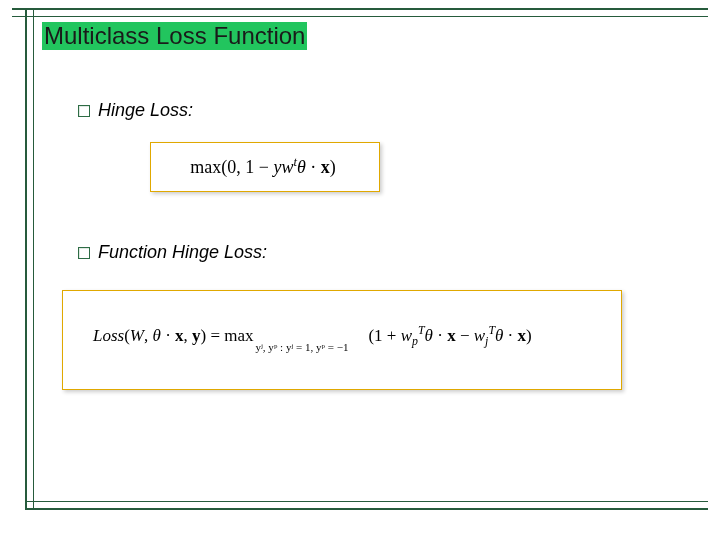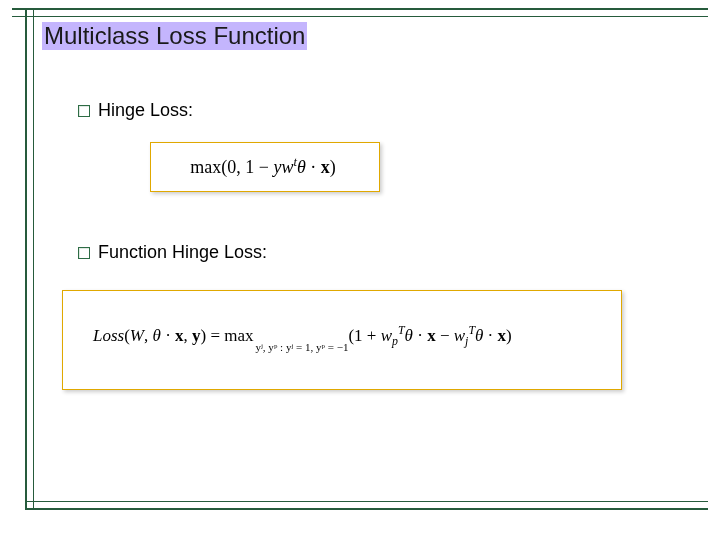--- a/index.html
+++ b/index.html
@@ -47,21 +47,21 @@
     height: 6px;
     border-top: 1px solid #265b3c;
     border-bottom: 2px solid #265b3c;
   }
   .title {
     position: absolute;
     left: 42px;
     top: 22px;
     font-size: 24px;
     color: #1a1a1a;
-    background: #c4b5fd;
+    background: #22c55e;
     padding: 0 2px;
   }
   .bullet-row {
     position: absolute;
     display: flex;
     align-items: center;
     gap: 8px;
   }
   .bullet-row.first { left: 78px; top: 100px; }
   .bullet-row.second { left: 78px; top: 242px; }
@@ -69,20 +69,21 @@
     width: 12px;
     height: 12px;
     border: 1.5px solid #2e6c45;
     box-sizing: border-box;
     display: inline-block;
     box-shadow: inset 1px 1px 0 rgba(46,108,69,0.15);
   }
   .bullet-text {
     font-size: 18px;
     color: #000;
+    font-style: italic;
   }
   .formula-box {
     position: absolute;
     border: 1.5px solid #e0a800;
     background: #fff;
     box-shadow: 2px 2px 4px rgba(0,0,0,0.2);
     display: flex;
     align-items: center;
     justify-content: center;
     padding: 10px 16px;
@@ -111,21 +112,21 @@
   }
   sup { font-size: 0.7em; line-height: 0; }
   sub { font-size: 0.7em; line-height: 0; }
   .subscript-block {
     display: inline-block;
     vertical-align: -10px;
     font-size: 0.65em;
     line-height: 1.05em;
     text-align: right;
     margin-left: 2px;
-    margin-right: 0;
+    margin-right: 20px;
   }
   .ital { font-style: italic; }
   .rm { font-style: normal; }
   .vec { font-weight: bold; font-style: normal; }
 </style>
 </head>
 <body>
 
 <div class="slide">
 

